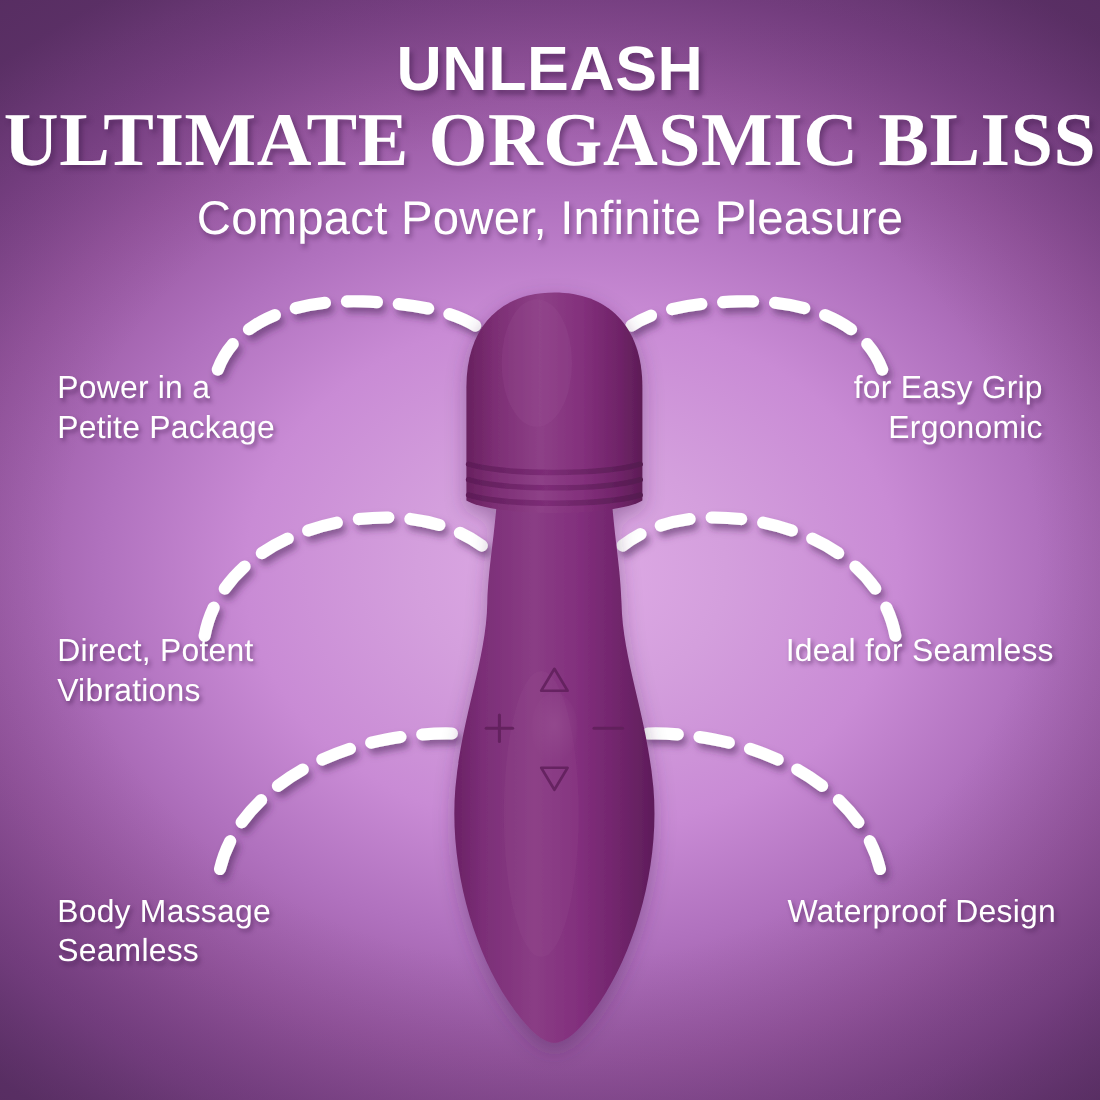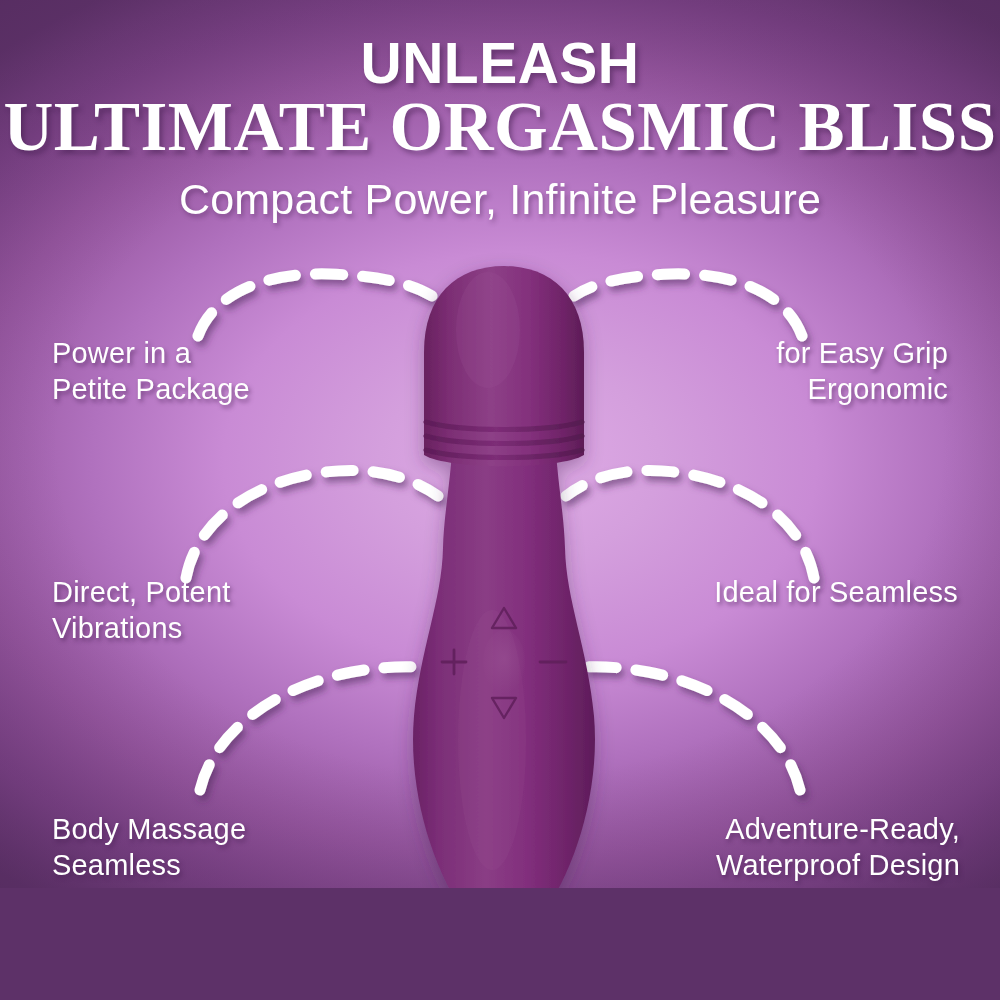--- a/index.html
+++ b/index.html
@@ -2,21 +2,21 @@
 <html><head>
 <meta charset="utf-8">
 <style>
   html,body{margin:0;padding:0;}
   body{
     width:1000px;height:1000px;overflow:hidden;
     font-family:"Liberation Sans","DejaVu Sans",sans-serif;
     background:#5d3168;
   }
   #stage{
-    position:relative;width:1000px;height:888px;overflow:hidden;
+    position:relative;width:1000px;height:1000px;overflow:hidden;
     background:
       radial-gradient(ellipse 78% 62% at 52% 52%,
         #dfabe6 0%,
         #d49fdd 18%,
         #c98bd5 38%,
         #b071be 55%,
         #96569f 72%,
         #7a4185 86%,
         #5d3168 100%);
   }
@@ -218,17 +218,16 @@
   <div class="feature right" id="f-ergo">
     <div>for Easy Grip</div>
     <div>Ergonomic</div>
   </div>
 
   <div class="feature right" id="f-ideal">
     <div>Ideal for Seamless</div>
   </div>
 
   <div class="feature right" id="f-adv">
-    <div>Adventure-Ready,</div>
     <div>Waterproof Design</div>
   </div>
 
 </div>
 
 </body></html>

